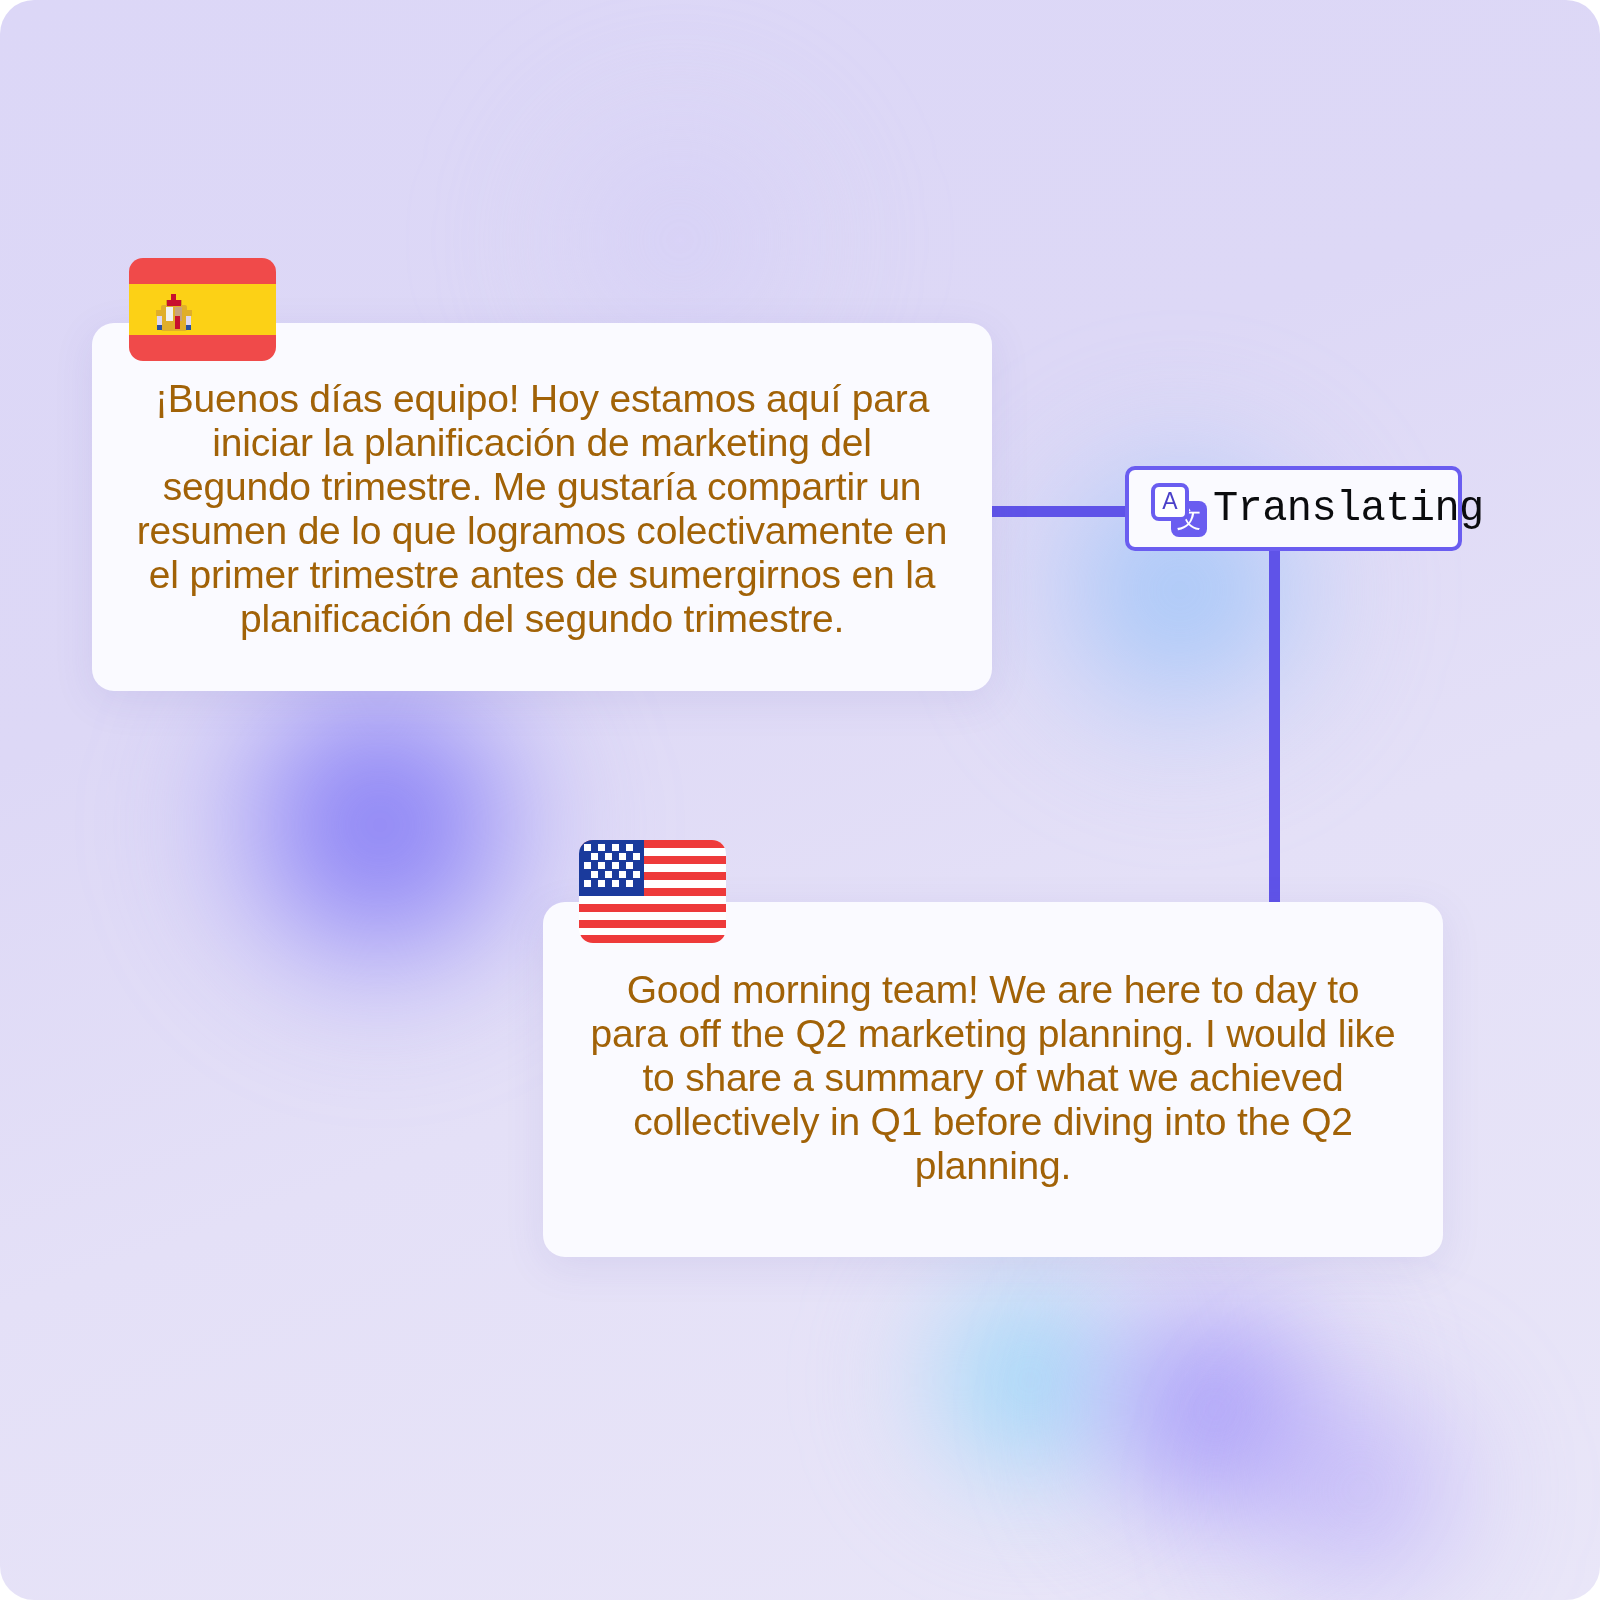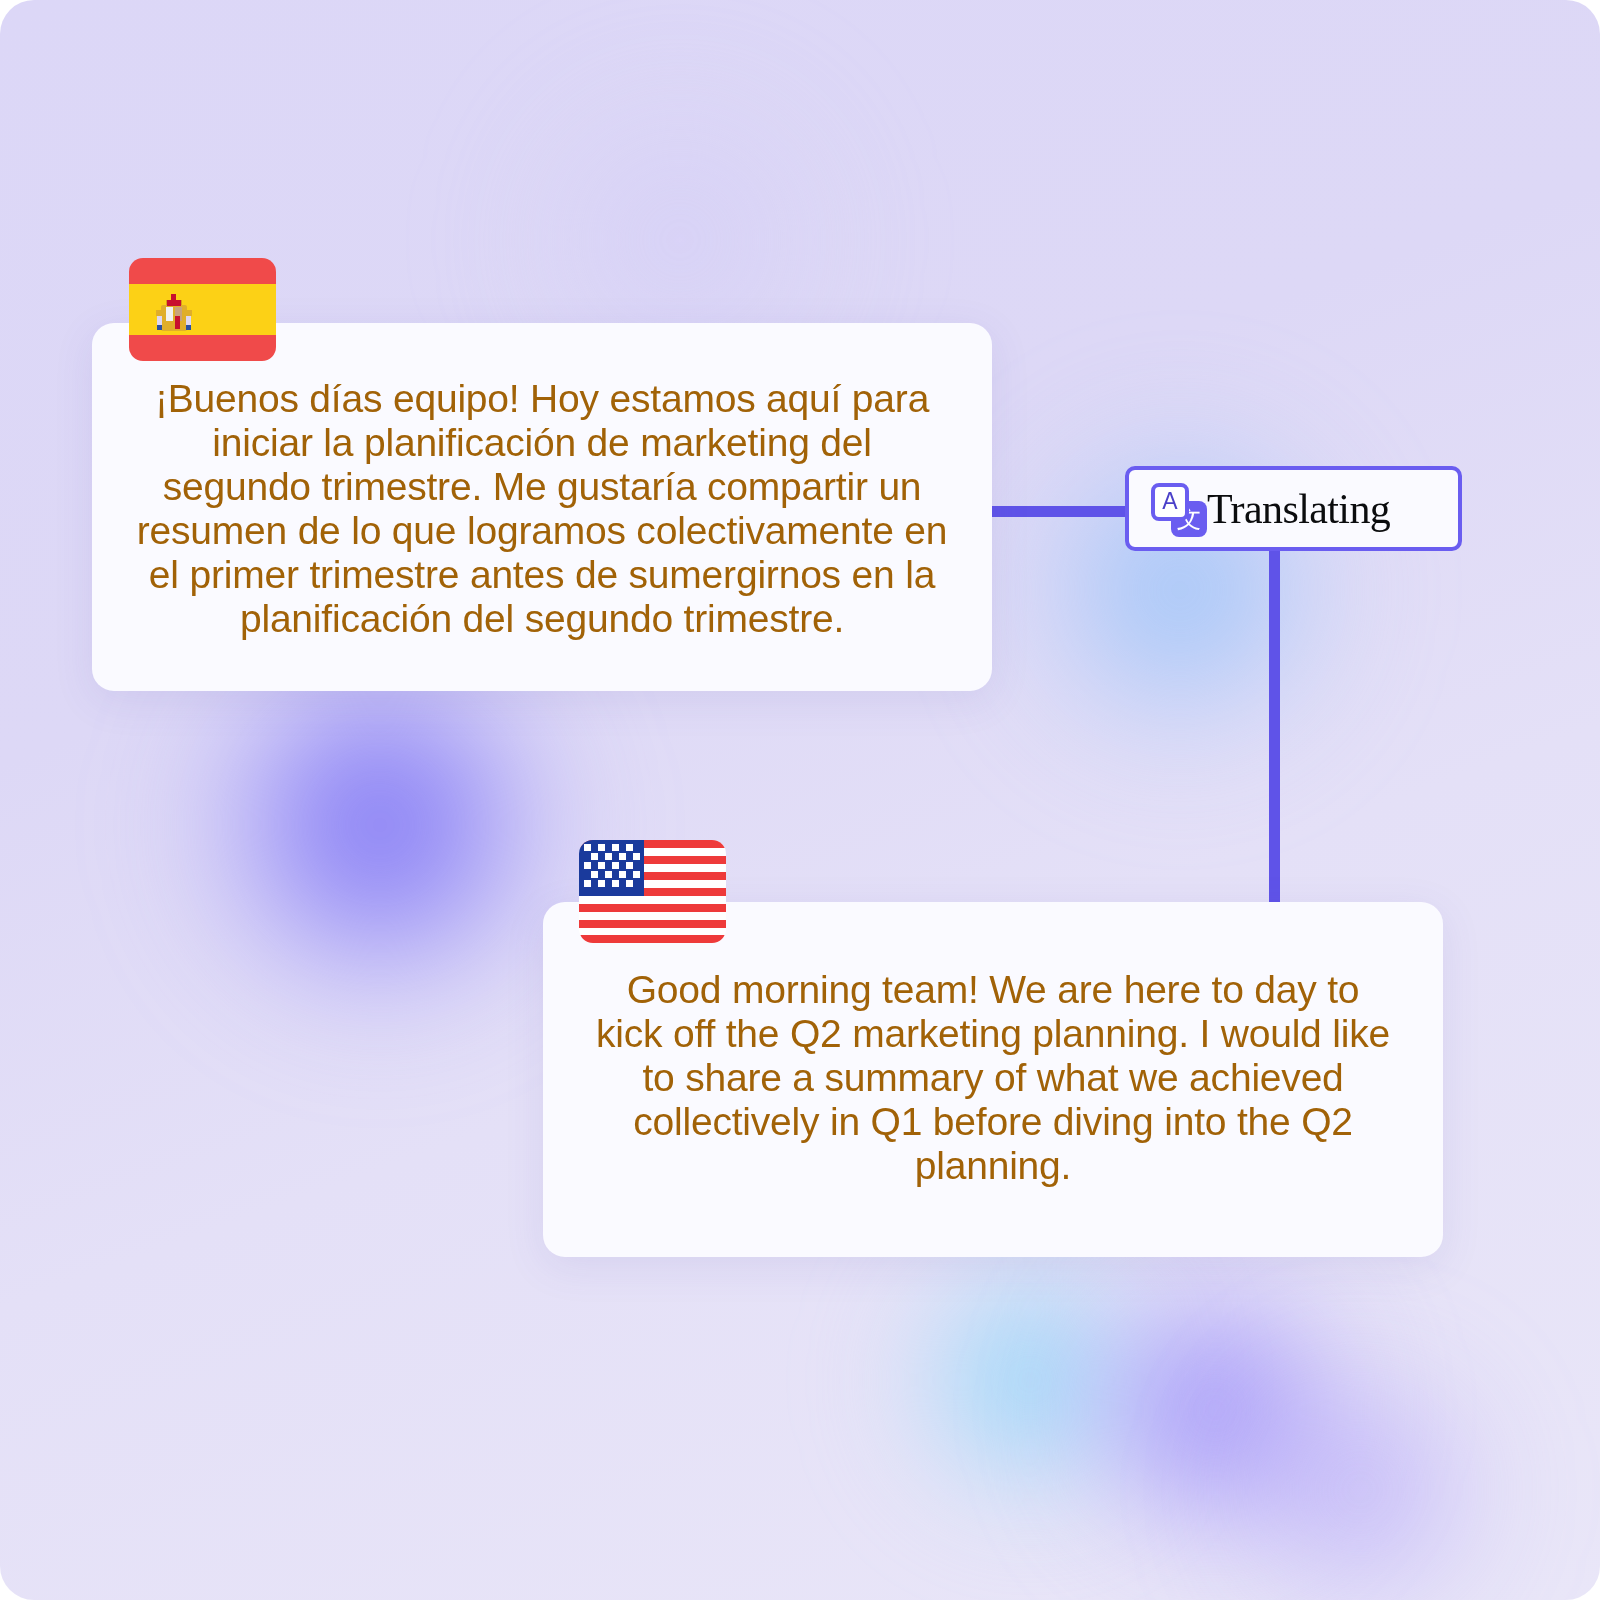--- a/index.html
+++ b/index.html
@@ -169,24 +169,25 @@
     background: #6a5df0;
     border-radius: 8px;
     display: flex; align-items: center; justify-content: center;
     color: #ffffff;
     font-size: 25px;
     line-height: 1;
     font-family: "DejaVu Sans", sans-serif;
     z-index: 1;
   }
   .badge-label {
+    margin-left: 6px;
     font-size: 42px;
     color: #0b0c0e;
     letter-spacing: -0.6px;
-    font-family: Liberation Serif, serif;
+    font-family: Liberation Mono, monospace;
   }
 </style>
 </head>
 <body>
 
 <div id="stage">
 
   <div class="blob blob-soft-top"></div>
   <div class="blob blob-purple-left"></div>
   <div class="blob blob-blue-right"></div>
@@ -220,21 +221,21 @@
         <rect x="27" y="18" width="6" height="6" fill="#E0AE2A"></rect>
         <rect x="-2" y="24" width="5" height="13" fill="#DDD7F2"></rect>
         <rect x="27" y="24" width="5" height="13" fill="#DDD7F2"></rect>
         <rect x="-2" y="33" width="5" height="5" fill="#2B4FA0"></rect>
         <rect x="27" y="33" width="5" height="5" fill="#2B4FA0"></rect>
       </g>
     </svg>
   </div>
 
   <div class="card" id="card-target">
-    <div class="card-text">Good morning team! We are here to day to kick off the Q2 marketing planning. I would like to share a summary of what we achieved collectively in Q1 before diving into the Q2 planning.</div>
+    <div class="card-text">Good morning team! We are here to day to para off the Q2 marketing planning. I would like to share a summary of what we achieved collectively in Q1 before diving into the Q2 planning.</div>
   </div>
 
   <div class="flag" id="flag-target">
     <svg viewBox="0 0 147 103" xmlns="http://www.w3.org/2000/svg">
       <rect x="0" y="0" width="147" height="103" fill="#FFFFFF"></rect>
       <g fill="#EE3A3A">
         <rect x="0" y="0" width="147" height="8"></rect>
         <rect x="0" y="16" width="147" height="8"></rect>
         <rect x="0" y="32" width="147" height="8"></rect>
         <rect x="0" y="48" width="147" height="8"></rect>

